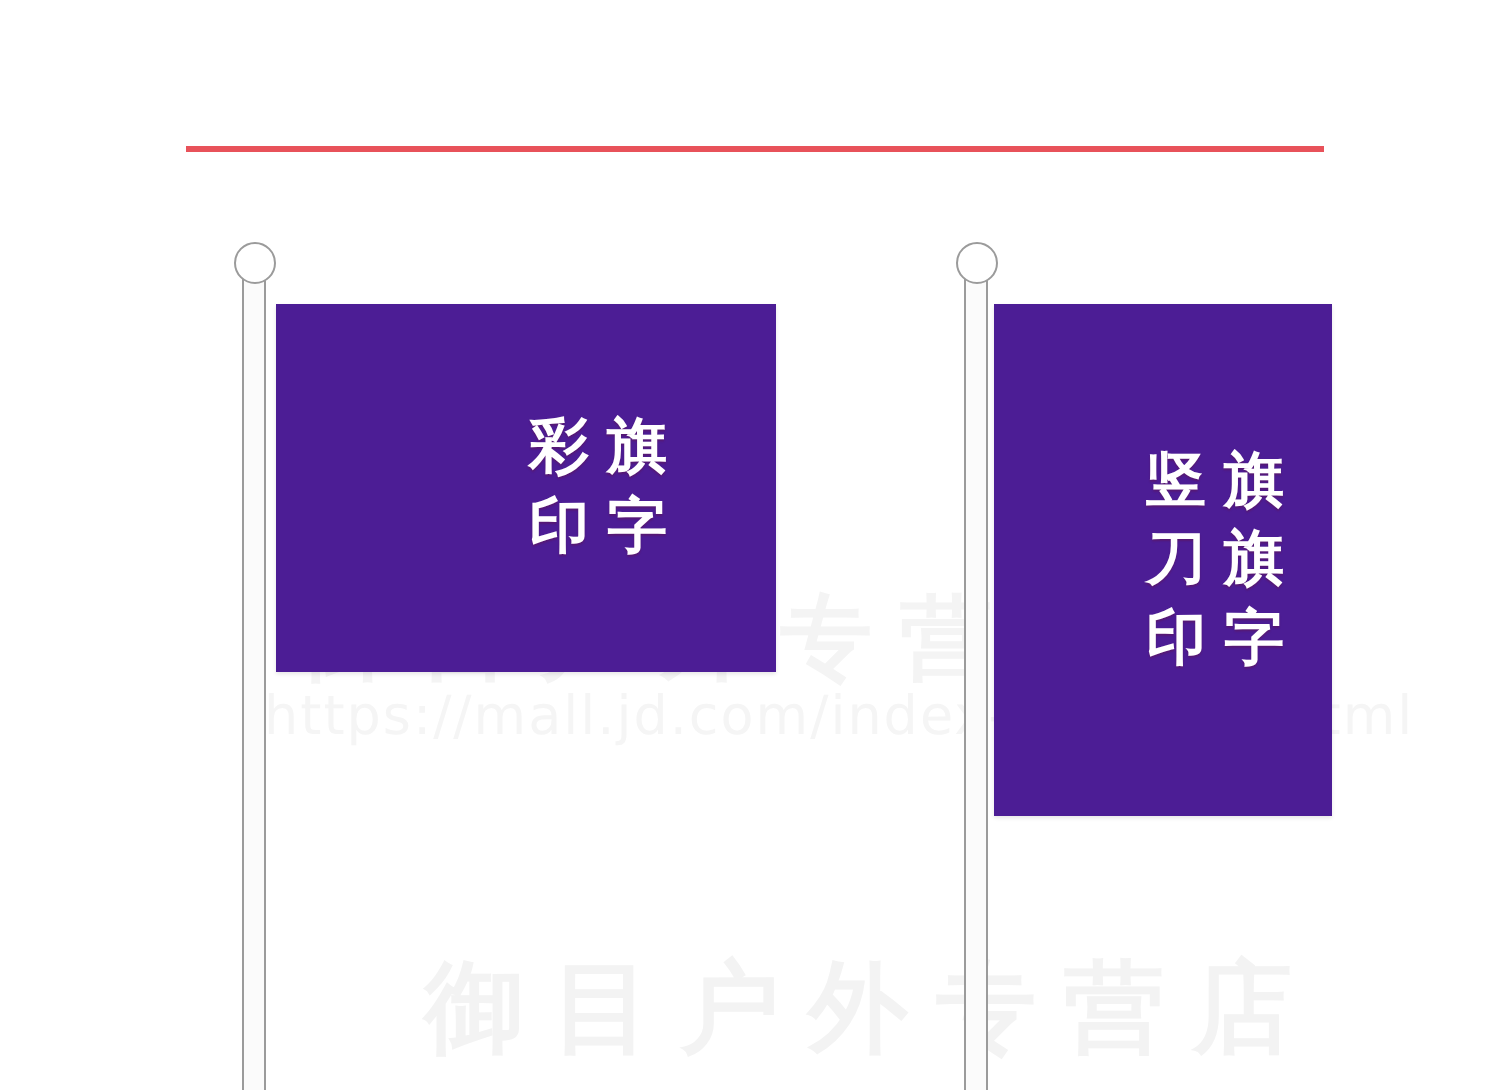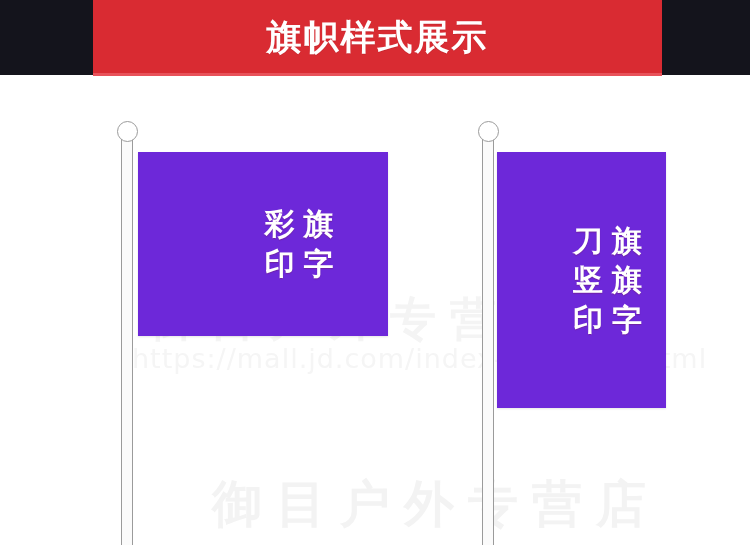--- a/index.html
+++ b/index.html
@@ -127,21 +127,21 @@
     border: 1.6px solid #9b9b9b;
     border-radius: 50%;
     background: #ffffff;
     box-sizing: border-box;
     z-index: 3;
   }
 
   
   .cloth {
     position: absolute;
-    background: #6d28d9;
+    background: #4c1d95;
     box-sizing: border-box;
     z-index: 1;
     display: flex;
     align-items: center;
     justify-content: center;
     box-shadow: 0 1px 2px rgba(0,0,0,0.10);
   }
   .cloth-text {
     color: #ffffff;
     font-weight: bold;
@@ -165,25 +165,20 @@
   #flag-vertical .cloth { left: 497px; top: 77px; width: 169px; height: 256px; }
   #flag-vertical .cloth-text { font-size: 30px; padding-left: 52px; }
   #flag-vertical .pole { left: 482px; top: 62px; height: 448px; }
   #flag-vertical .finial { left: 477.5px; top: 46px; }
 </style>
 </head>
 <body>
 
 <div id="page">
 
-  <div class="header-bar">
-    <div class="header-red">
-      <span class="header-title">旗帜样式展示</span>
-    </div>
-  </div>
   <div class="header-underline"></div>
 
   <div class="stage">
 
     <div class="wm wm-cn-mid">御目户外专营店</div>
     <div class="wm wm-url-mid">https://mall.jd.com/index-1287766.html</div>
     <div class="wm wm-cn-low">御目户外专营店</div>
 
     <div class="flag-unit" id="flag-horizontal">
       <div class="finial"></div>
@@ -194,21 +189,21 @@
           <span class="cloth-line">印字</span>
         </div>
       </div>
     </div>
 
     <div class="flag-unit" id="flag-vertical">
       <div class="finial"></div>
       <div class="pole"></div>
       <div class="cloth">
         <div class="cloth-text">
+          <span class="cloth-line">竖旗</span>
           <span class="cloth-line">刀旗</span>
-          <span class="cloth-line">竖旗</span>
           <span class="cloth-line">印字</span>
         </div>
       </div>
     </div>
 
   </div>
 </div>
 
 </body></html>

